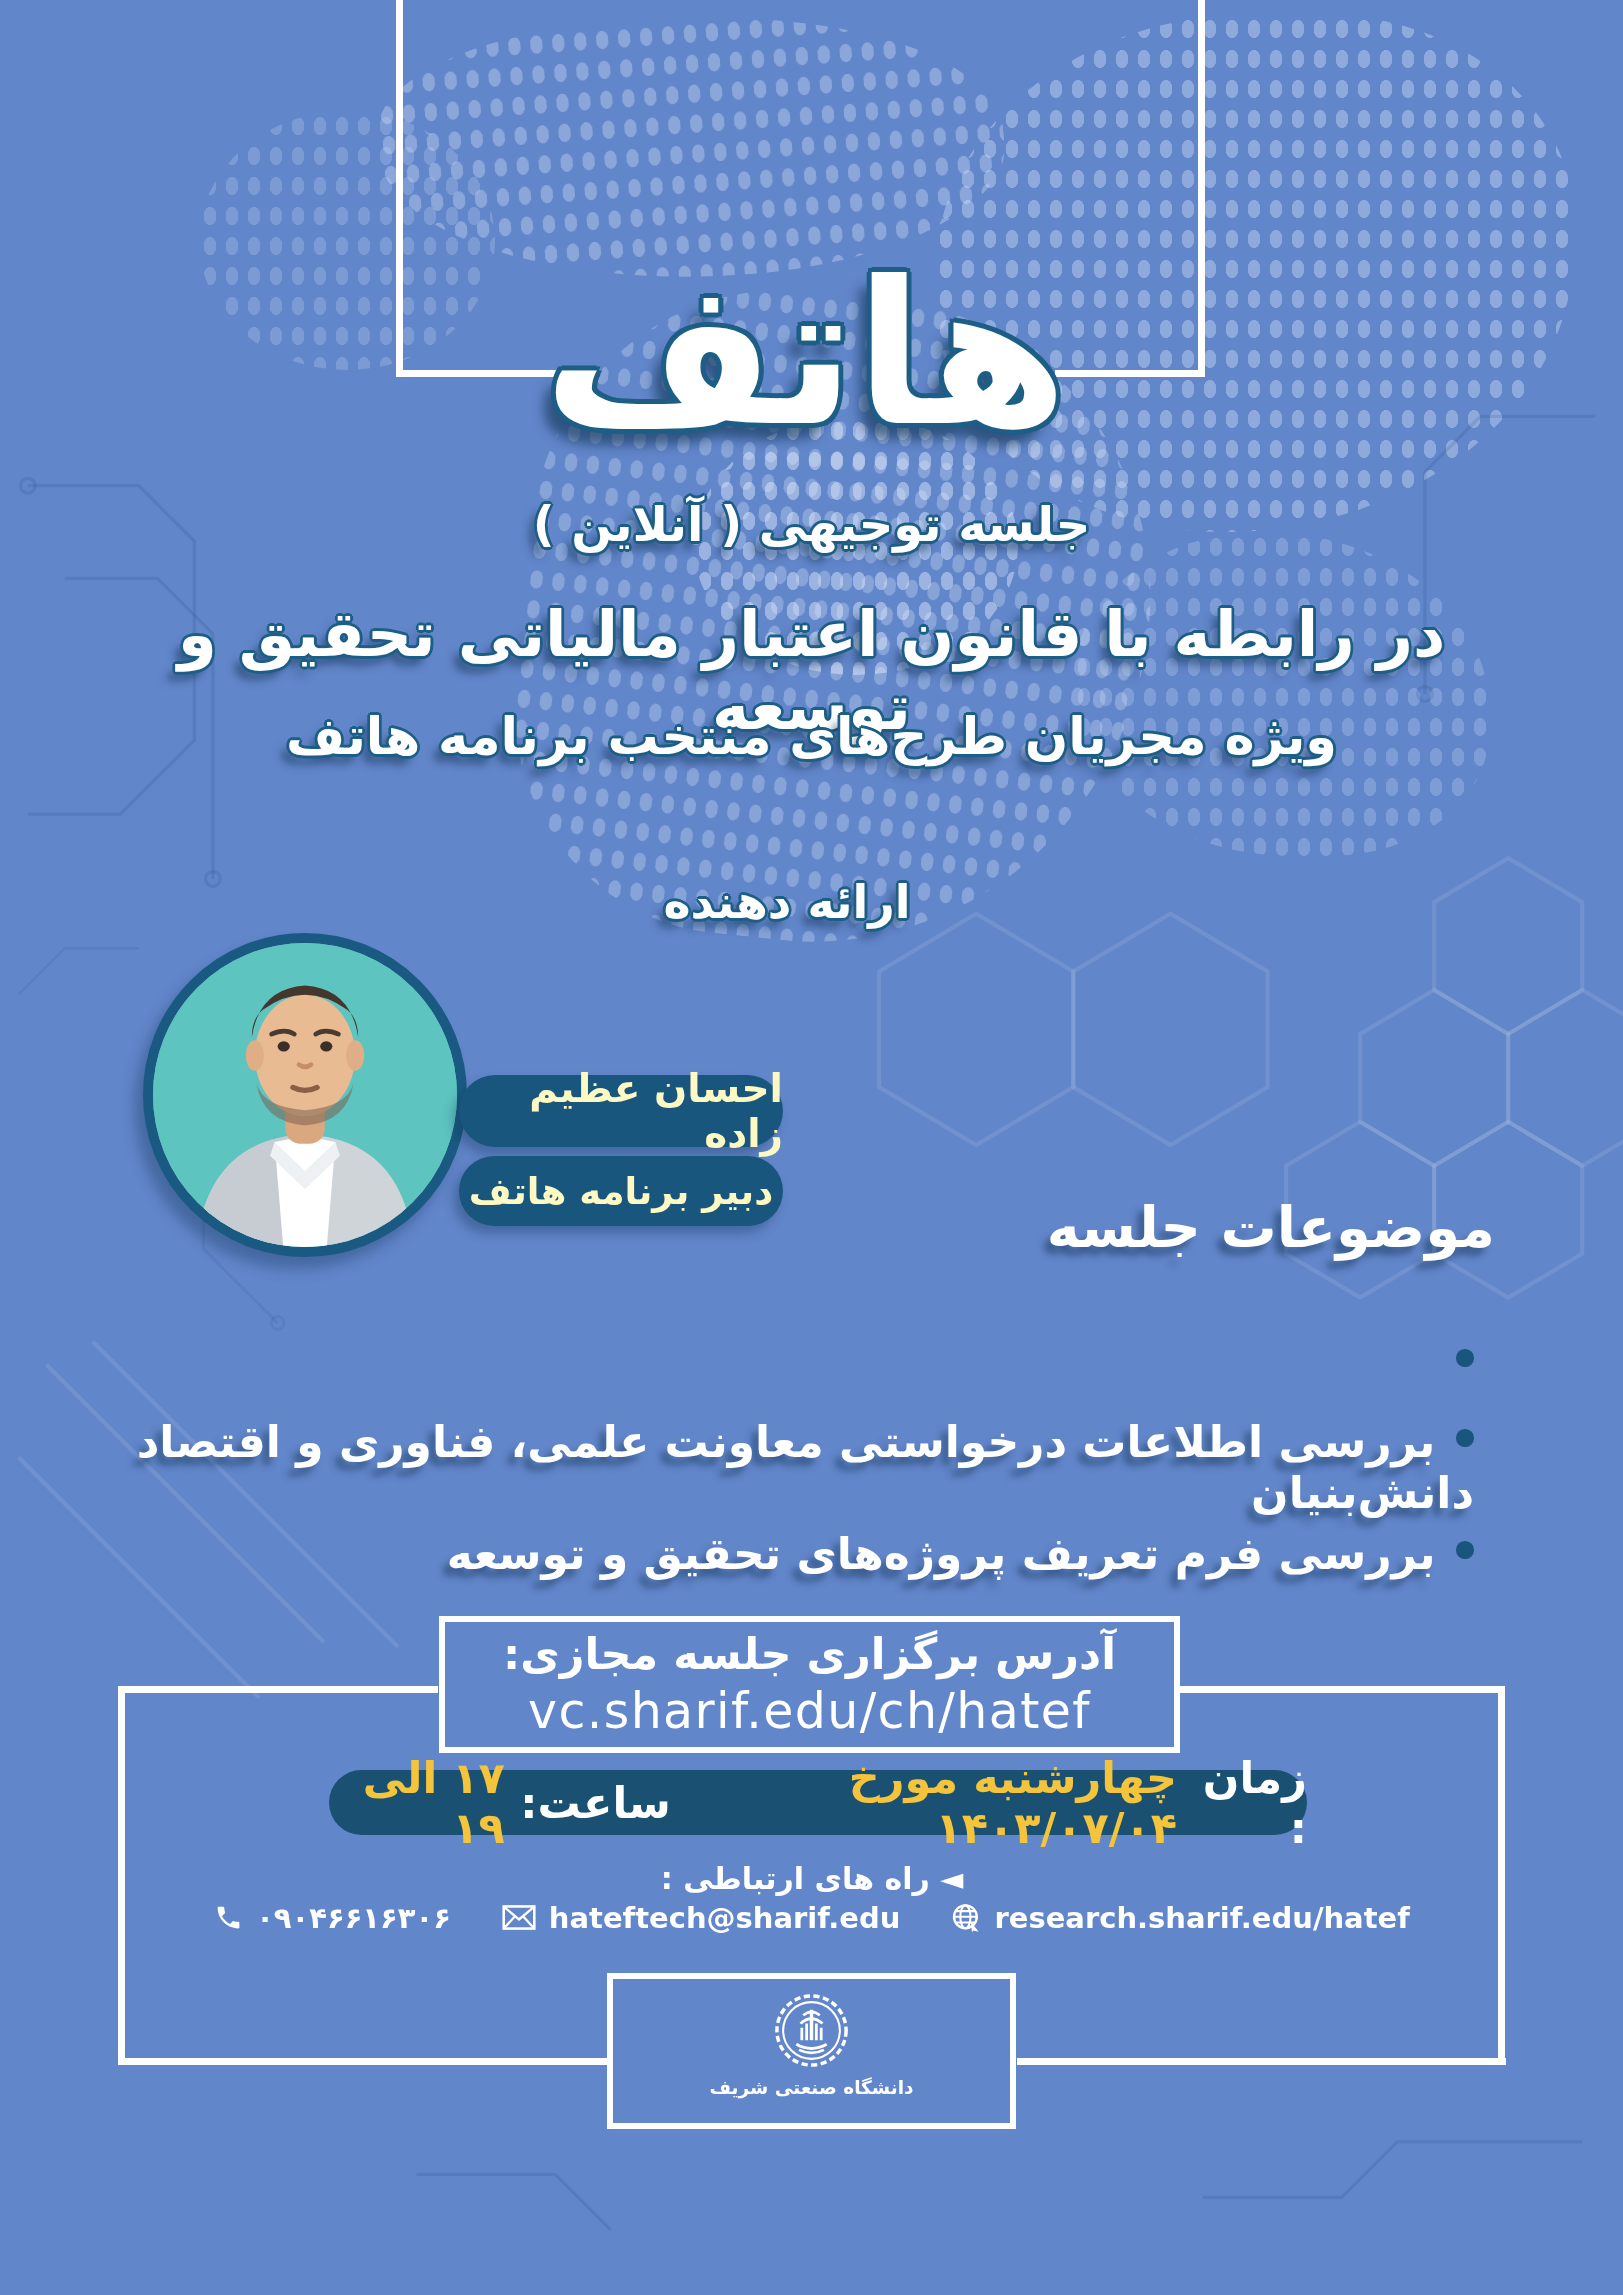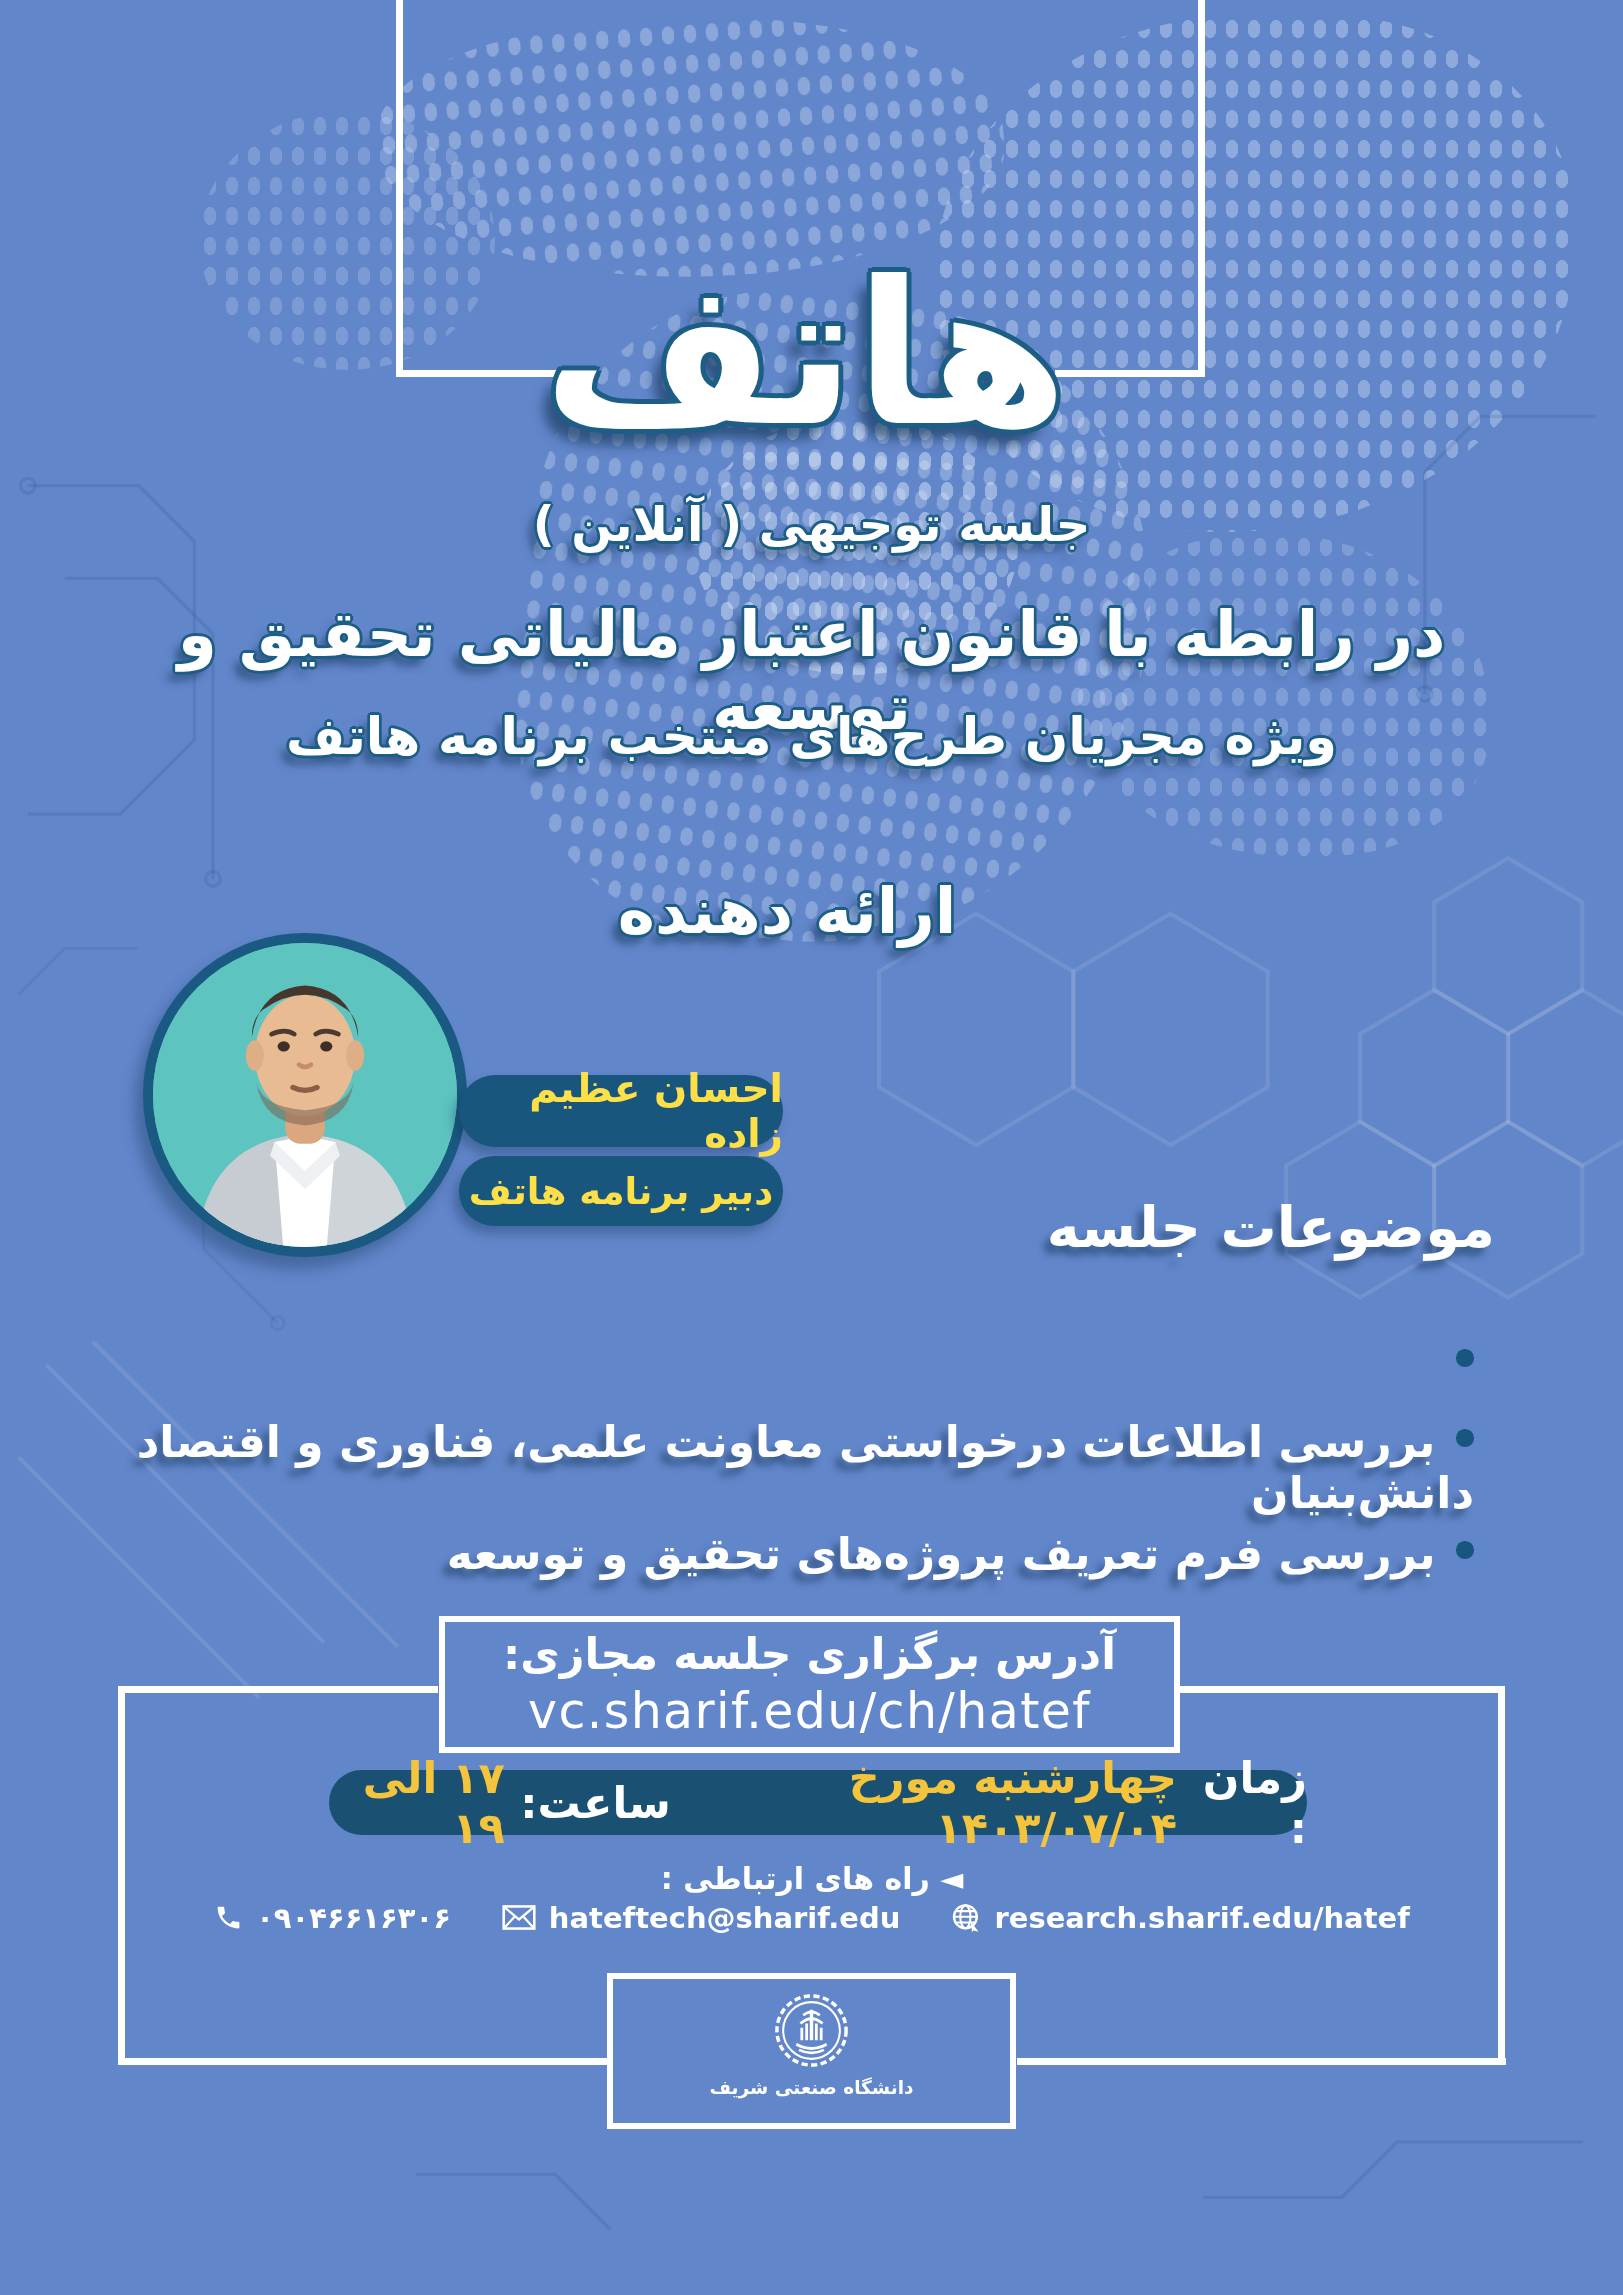--- a/index.html
+++ b/index.html
@@ -41,28 +41,28 @@
     -12px 15.7px 12px rgba(15,50,82,.60);}
   .soft{color:#fff;text-shadow:-6.5px 8.3px 7.4px rgba(15,50,82,.50);}
   .rtl{direction:rtl;}
   .center{text-align:center;}
   
   .brand{left:500px;top:250px;width:611px;font-size:199px;line-height:1.05;font-weight:bold;}
   .session{left:395px;top:496px;width:833px;font-size:48px;font-weight:bold;}
   .title-main{left:71px;top:598px;width:1481px;font-size:63px;font-weight:bold;}
   .subtitle{left:210px;top:707px;width:1203px;font-size:51px;font-weight:bold;}
   
-  .presenter-h{left:486px;top:875px;width:602px;font-size:63px;font-weight:bold;}
+  .presenter-h{left:486px;top:875px;width:602px;font-size:46px;font-weight:bold;}
   .photo{
     left:143px;top:933px;width:324px;height:324px;border-radius:50%;
     background:#5ec4c0;border:10.2px solid #1a5a82;box-sizing:border-box;
     overflow:hidden;box-shadow:-8.3px 12px 14px rgba(15,50,82,.35);
   }
   .pill{
-    background:#19567d;border-radius:38px;color:#fde047;
+    background:#19567d;border-radius:38px;color:#fef9c3;
     display:flex;align-items:center;justify-content:center;
     box-shadow:-5.6px 7.4px 10.2px rgba(15,50,82,.35);
   }
   .pill1{left:459px;top:1075px;width:324px;height:72px;font-size:39px;font-weight:bold;}
   .pill2{left:459px;top:1156px;width:324px;height:70px;font-size:37px;font-weight:bold;}
   
   .topics-h{left:972px;top:1195px;width:523px;font-size:56px;font-weight:bold;text-align:right;}
   .topic-row{right:149px;width:1388px;direction:rtl;text-align:right;font-size:44px;font-weight:bold;line-height:1.15;}
   .t1{top:1337px;}
   .t2{top:1417px;}

